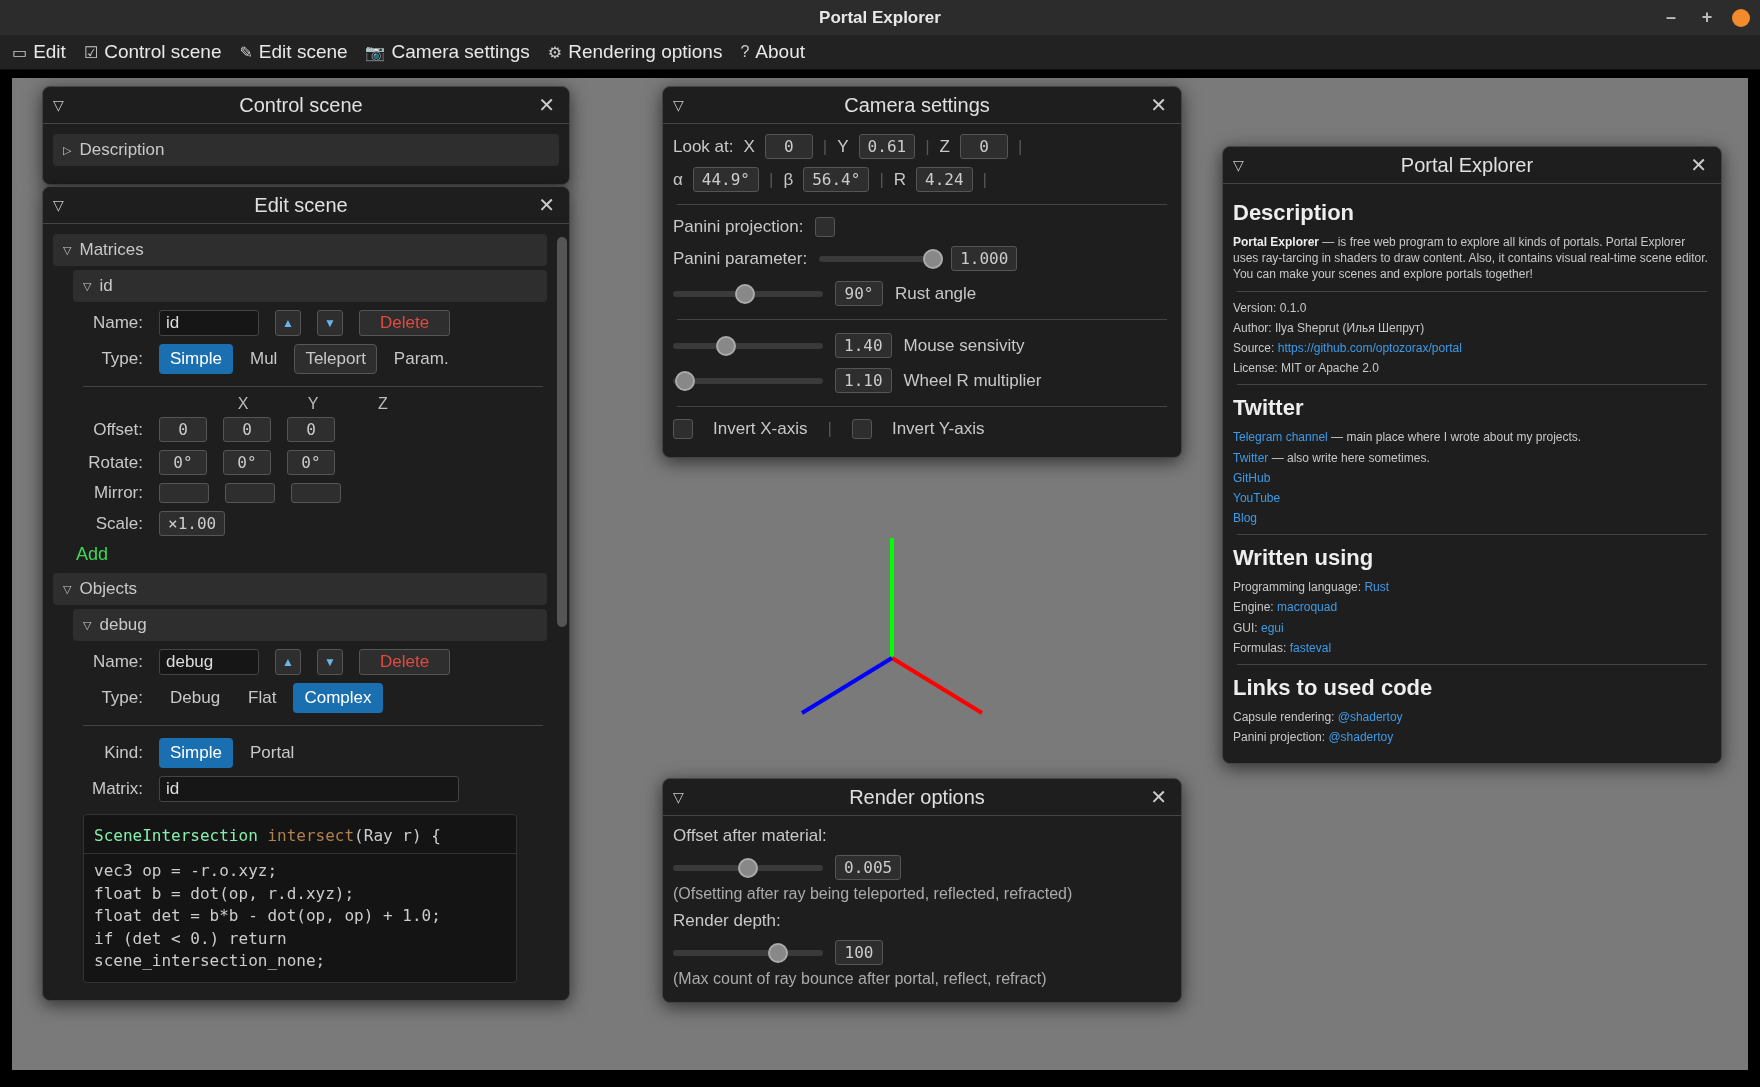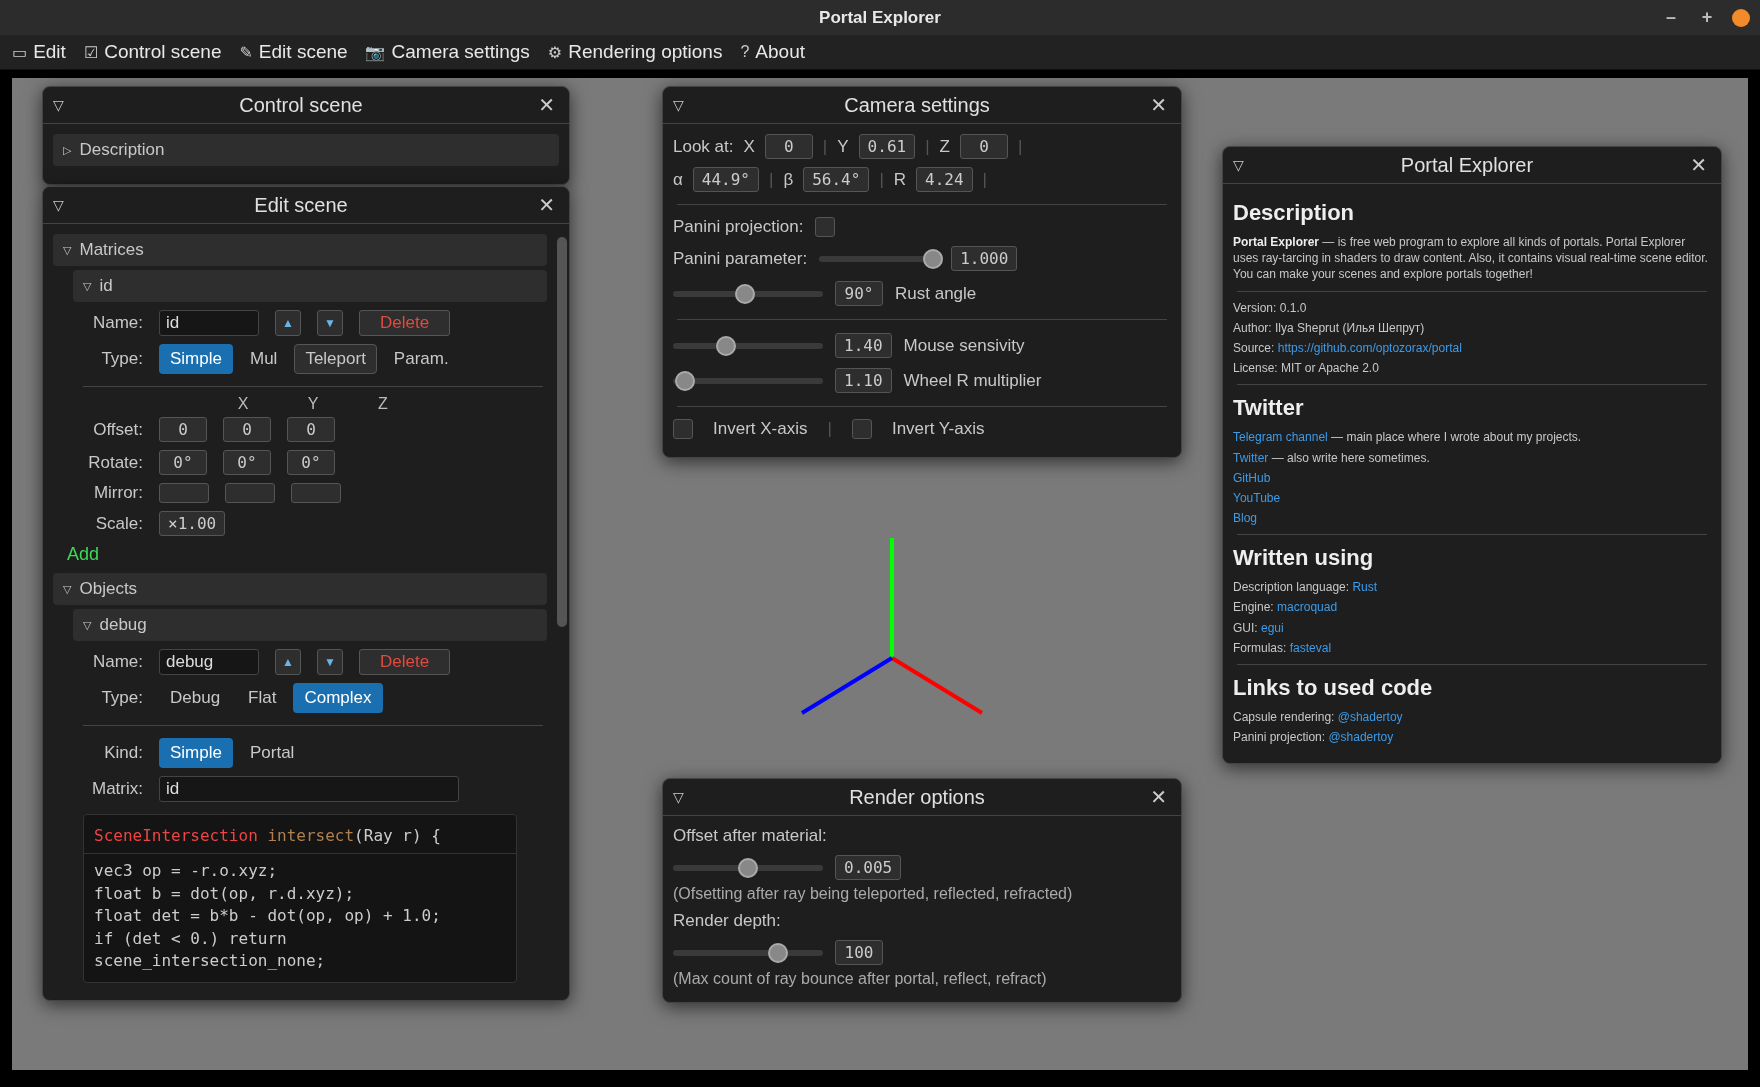--- a/index.html
+++ b/index.html
@@ -152,21 +152,21 @@
     font-size: 17px;
     cursor: pointer;
   }
   .btn-add {
     color: #3fd858;
     background: transparent;
     border: none;
     padding: 4px 8px;
     font-size: 18px;
     cursor: pointer;
-    margin-left: 6px;
+    margin-left: 15px;
   }
 
   .toggle-group { display: flex; gap: 6px; }
   .toggle {
     padding: 4px 10px;
     border-radius: 4px;
     cursor: pointer;
     font-size: 17px;
     border: 1px solid transparent;
   }
@@ -182,21 +182,21 @@
     border-radius: 4px;
     font-family: monospace;
     font-size: 16px;
     padding: 10px;
     margin: 8px 30px 0 30px;
     color: #ccc;
     line-height: 1.4;
     white-space: pre;
     overflow: hidden;
   }
-  .code .kw { color: #ef4444; }
+  .code .kw { color: #86efac; }
   .code .fn { color: #b08050; }
 
   .slider-row { display: flex; align-items: center; gap: 12px; padding: 5px 0; }
   .slider {
     position: relative;
     width: 150px; height: 6px;
     background: #3a3a3a;
     border-radius: 3px;
   }
   .slider .thumb {
@@ -533,21 +533,21 @@
       <p><span>License: </span><span>MIT or Apache 2.0</span></p>
       <hr class="sep">
       <h1>Twitter</h1>
       <p><span class="link">Telegram channel</span><span> — main place where I wrote about my projects.</span></p>
       <p><span class="link">Twitter</span><span> — also write here sometimes.</span></p>
       <p><span class="link">GitHub</span></p>
       <p><span class="link">YouTube</span></p>
       <p><span class="link">Blog</span></p>
       <hr class="sep">
       <h1>Written using</h1>
-      <p><span>Description language: </span><span class="link">Rust</span></p>
+      <p><span>Programming language: </span><span class="link">Rust</span></p>
       <p><span>Engine: </span><span class="link">macroquad</span></p>
       <p><span>GUI: </span><span class="link">egui</span></p>
       <p><span>Formulas: </span><span class="link">fasteval</span></p>
       <hr class="sep">
       <h1>Links to used code</h1>
       <p><span>Capsule rendering: </span><span class="link">@shadertoy</span></p>
       <p><span>Panini projection: </span><span class="link">@shadertoy</span></p>
     </div>
   </div>
 

